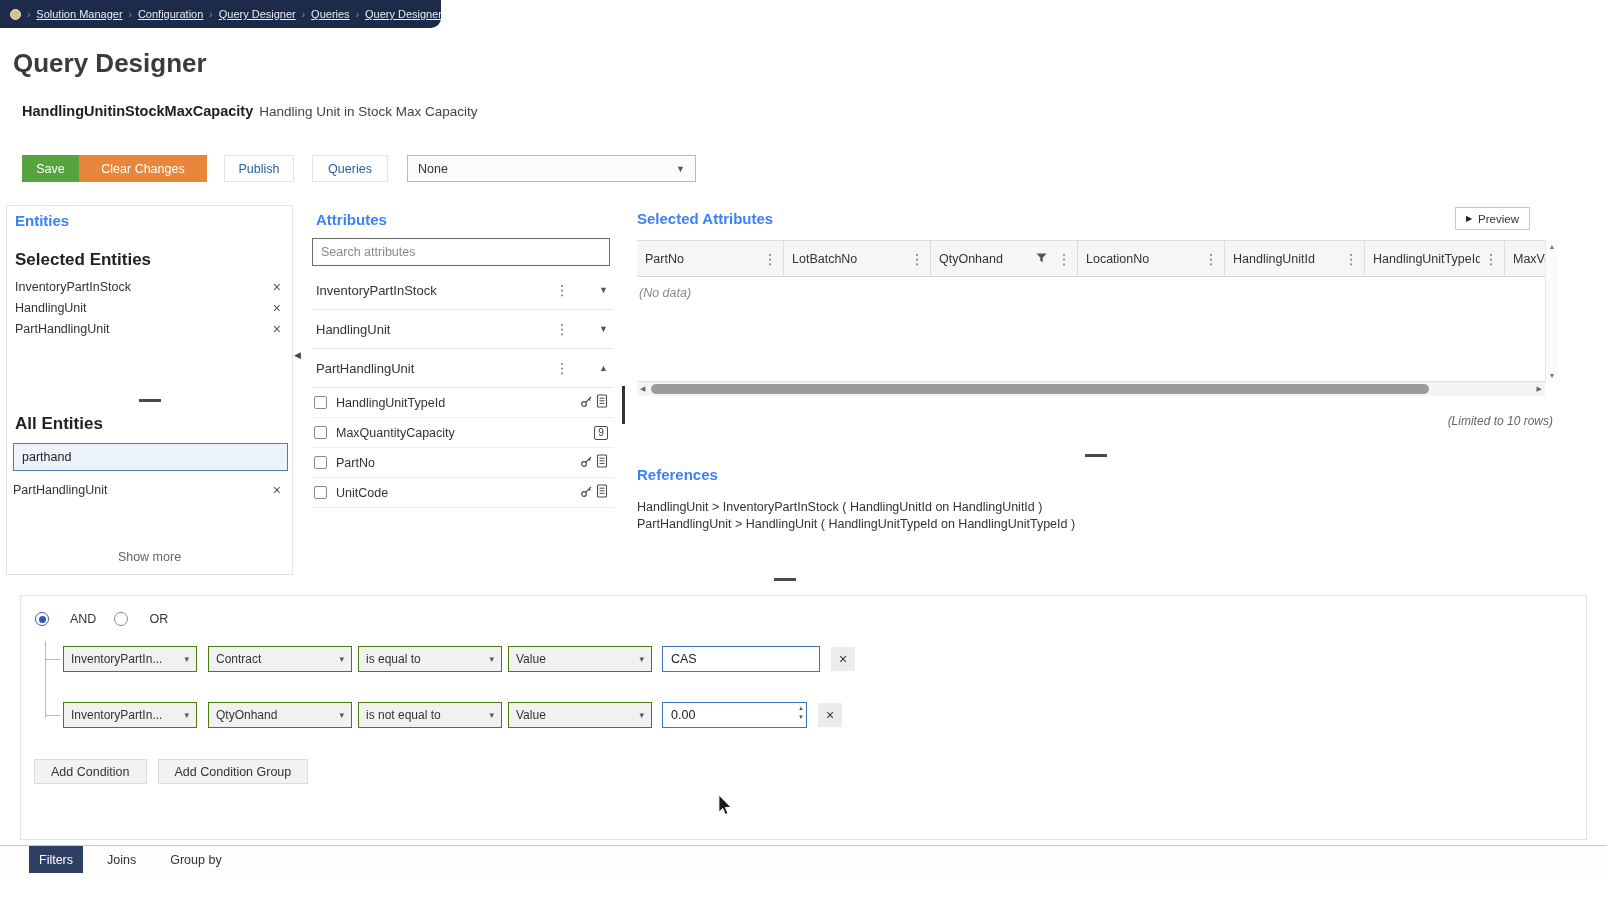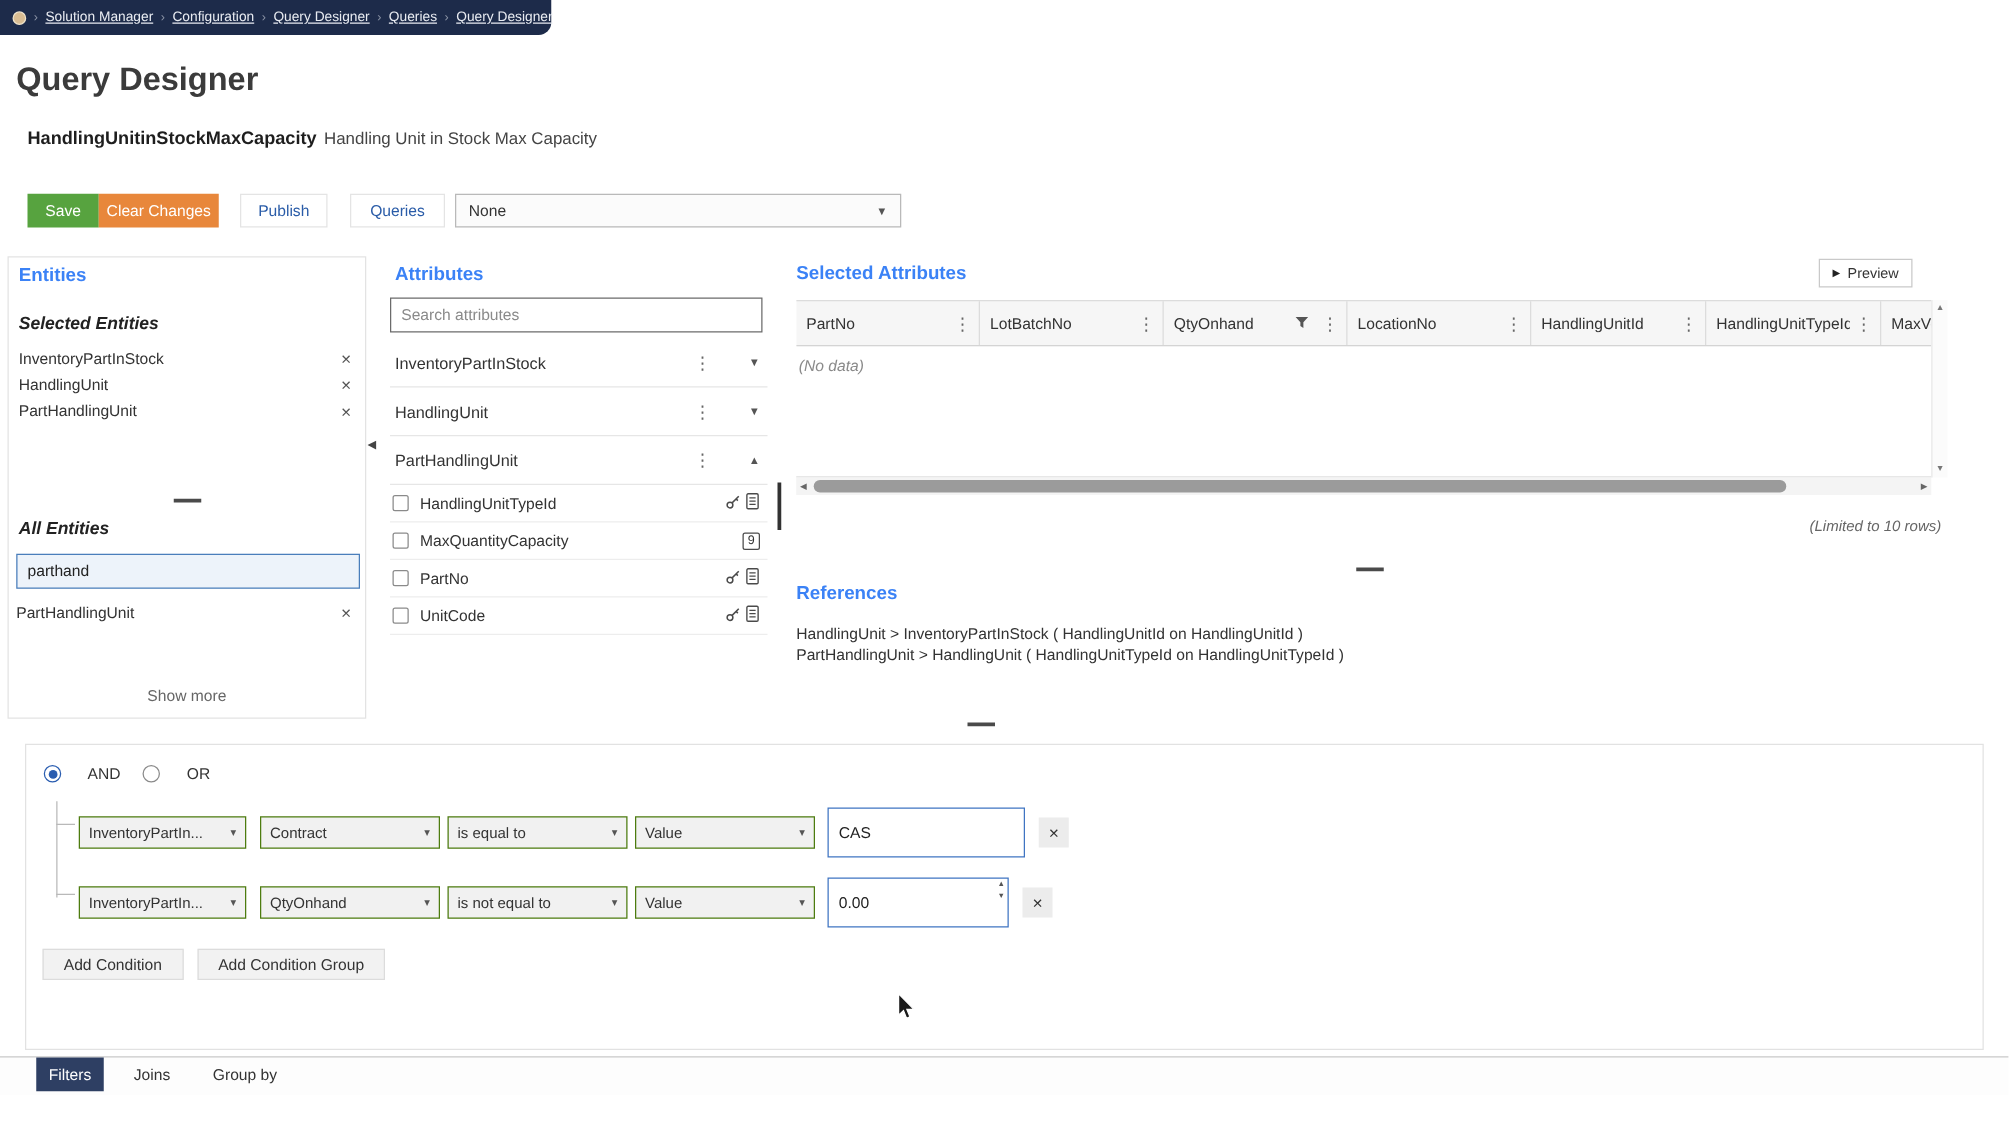--- a/index.html
+++ b/index.html
@@ -17,34 +17,34 @@
 
   
   .page-title { position:absolute; left:13px; top:48px; font-size:26px; font-weight:700; color:#3b3b3b; }
   .subtitle { position:absolute; left:22px; top:103px; font-size:13.5px; color:#444; }
   .subtitle .qname { font-weight:700; font-size:14.5px; color:#1e1e1e; margin-right:6px; }
 
   
   .toolbar { position:absolute; left:22px; top:155px; height:27px; display:flex; align-items:stretch; }
   .btn { font-size:12.5px; display:flex; align-items:center; justify-content:center; cursor:pointer; white-space:nowrap; }
   .btn-save   { width:57px;  background:#57a33f; color:#fff; }
-  .btn-clear  { width:96px; background:#e8873b; color:#fff; }
+  .btn-clear  { width:128px; background:#e8873b; color:#fff; }
   .btn-publish{ width:70px;  margin-left:17px; background:#fff; color:#2a5ca8; border:1px solid #e4e4e4; }
   .btn-queries{ width:76px;  margin-left:18px; background:#fff; color:#2a5ca8; border:1px solid #e4e4e4; }
-  .profile-select { width:357px; margin-left:8px; background:#fbfbfb; border:1px solid #b9b9b9;
+  .profile-select { width:289px; margin-left:19px; background:#fbfbfb; border:1px solid #b9b9b9;
                     display:flex; align-items:center; justify-content:space-between; padding:0 10px;
                     font-size:12.5px; color:#333; cursor:pointer; }
   .chev { font-size:9px; color:#555; }
 
   .panel-title { font-size:15px; font-weight:700; color:#3b82f6; }
 
   
   .entities { position:absolute; left:6px; top:205px; width:287px; height:370px; border:1px solid #e3e3e3; background:#fff; }
   .entities .panel-title { position:absolute; left:8px; top:6px; }
-  .sec-heading { position:absolute; left:8px; font-size:14px; font-weight:700; color:#222;font-style:italic; }
+  .sec-heading { position:absolute; left:8px; font-size:17px; font-weight:700; color:#222; }
   .ent-rows { position:absolute; left:0; top:70px; width:100%; }
   .ent-row { height:21px; display:flex; align-items:center; justify-content:space-between; padding:0 11px 0 8px; font-size:12.5px; color:#333; }
   .x-btn { color:#555; font-size:14px; line-height:1; cursor:pointer; }
   .divider-handle { position:absolute; left:50%; transform:translateX(-50%); width:22px; height:3px; background:#4a4a4a; cursor:row-resize; }
   .ent-search { position:absolute; left:6px; top:237px; width:275px; height:28px; border:1px solid #4a7ebb; background:#edf3fa; padding:0 8px; font-size:12.5px; color:#222; outline:none; font-family:"Liberation Sans",sans-serif; }
   .result-row { position:absolute; left:0; top:273px; width:100%; height:21px; display:flex; align-items:center; justify-content:space-between; padding:0 11px 0 6px; font-size:12.5px; }
   .show-more { position:absolute; left:0; top:344px; width:100%; text-align:center; font-size:12.5px; color:#666; cursor:pointer; }
 
   
   .attributes { position:absolute; left:308px; top:205px; width:312px; height:370px; background:#fff; }
@@ -98,21 +98,21 @@
   .radio.on { border:1px solid #2a5db0; }
   .radio.on::after { content:""; position:absolute; left:2.5px; top:2.5px; width:7px; height:7px; border-radius:50%; background:#2a5db0; }
   .vline { position:absolute; left:24px; top:45px; width:1px; height:77px; background:#b9b9b9; }
   .hstub { position:absolute; left:24px; width:15px; height:1px; background:#b9b9b9; }
   .cond-row { position:absolute; left:42px; display:flex; align-items:center; }
   .cond-select { height:26px; background:#f1f1f1; border:1px solid #4d7c0f; display:flex; align-items:center; justify-content:space-between; padding:0 7px; font-size:12px; color:#333; cursor:pointer; }
   .cs-entity { width:134px; margin-right:11px; }
   .cs-attr   { width:144px; margin-right:6px; }
   .cs-op     { width:144px; margin-right:6px; }
   .cs-type   { width:144px; margin-right:10px; }
-  .value-input { height:40px; border:1px solid #3f74c2; padding:0 8px; font-size:12.5px; color:#222; outline:none; font-family:"Liberation Sans",sans-serif; }
+  .value-input { height:26px; border:1px solid #3f74c2; padding:0 8px; font-size:12.5px; color:#222; outline:none; font-family:"Liberation Sans",sans-serif; }
   .txt-val { width:158px; margin-right:11px; }
   .num-wrap { position:relative; width:145px; margin-right:11px; }
   .num-wrap input { width:100%; padding-right:20px; }
   .spinners { position:absolute; right:3px; top:3px; display:flex; flex-direction:column; gap:3px; font-size:6px; color:#555; line-height:1; }
   .spinners span { cursor:pointer; }
   .remove-btn { width:24px; height:24px; background:#ececec; display:flex; align-items:center; justify-content:center; font-size:14px; color:#333; cursor:pointer; }
   .add-row { position:absolute; left:13px; top:163px; display:flex; gap:11px; }
   .add-btn { height:25px; padding:0 16px; background:#f2f2f2; border:1px solid #dcdcdc; display:flex; align-items:center; font-size:12.5px; color:#333; cursor:pointer; }
 
   

